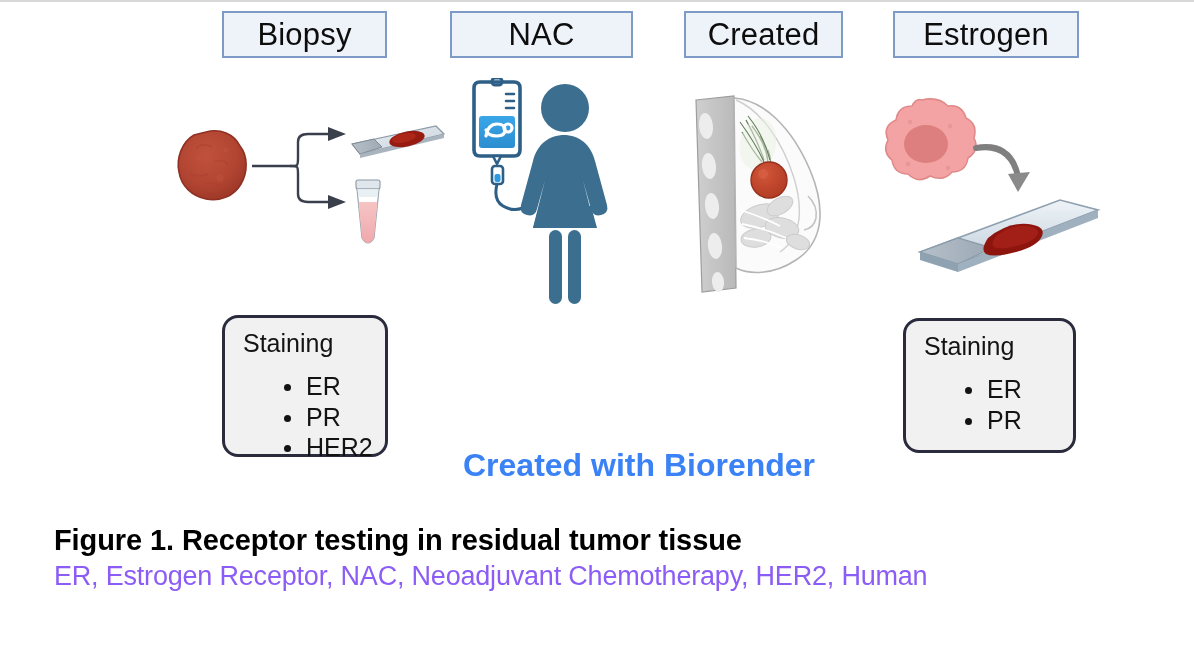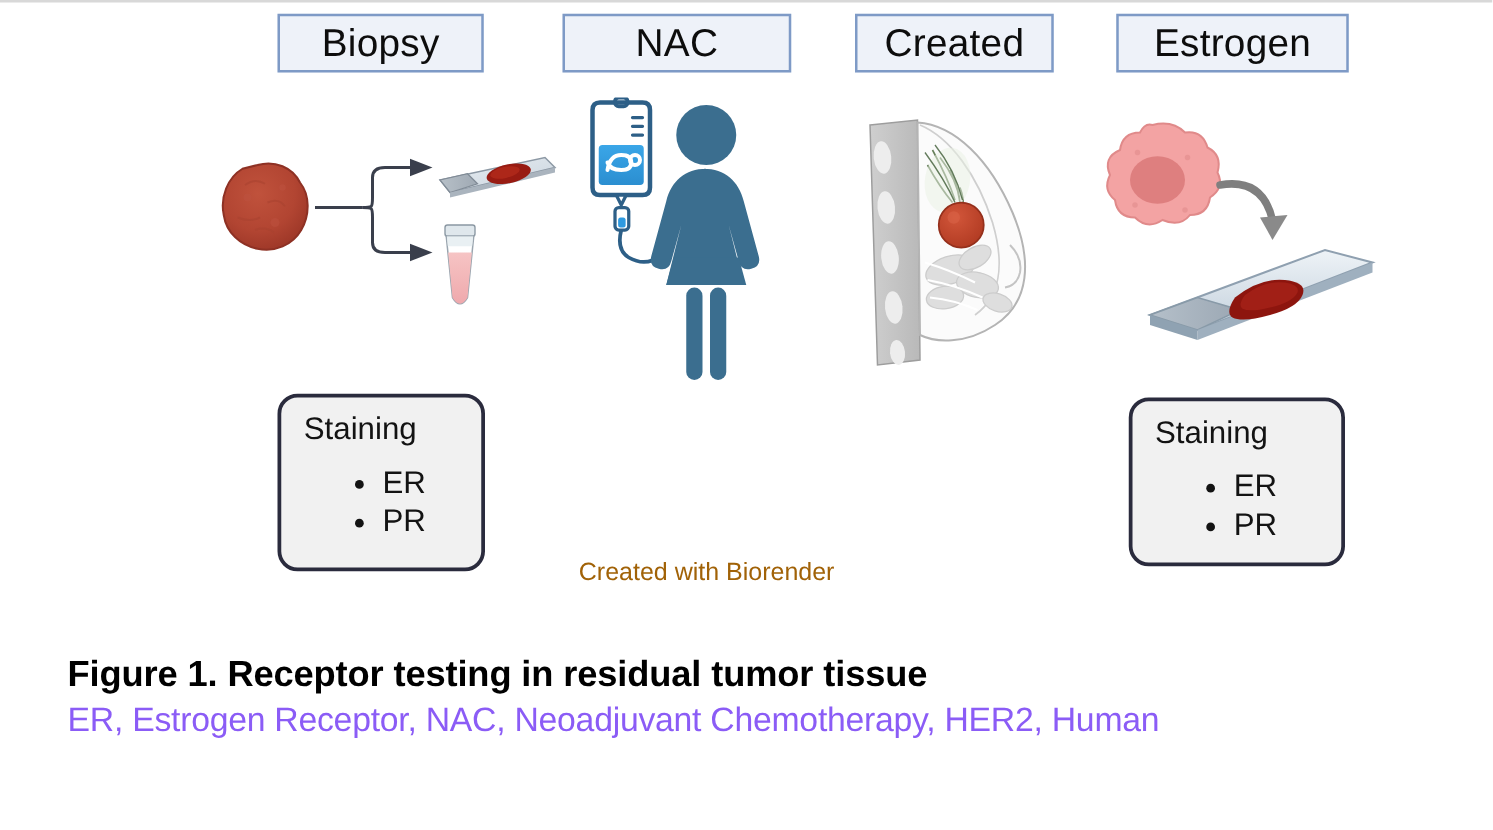--- a/index.html
+++ b/index.html
@@ -83,23 +83,24 @@
     height: 7px;
     border-radius: 50%;
     background: #131313;
   }
 
   
   #biorender-credit {
     position: absolute;
     left: 463px;
     top: 447px;
-    font-size: 20px;
-    color: #a16207;
+    font-size: 32px;
+    color: #3b82f6;
     white-space: nowrap;
+    font-weight: bold;
   }
 
   
   #caption-block {
     position: absolute;
     left: 14px;
     top: 523px;
     width: 1166px;
     margin-left: 40px;
   }
@@ -346,20 +347,21 @@
         <path d="M116 144 q16 -12 32 -10 q12 2 10 8 q-4 8 -22 12 q-16 4 -22 1 q-4 -3 2 -11 Z" fill="#a52118" opacity="0.85"></path>
       </g>
     </svg>
   </div>
 
   <div class="staining-box" id="staining-biopsy">
     <div class="staining-title">Staining</div>
     <ul class="staining-list">
       <li>ER</li>
       <li>PR</li>
+      <li>HER2</li>
     </ul>
   </div>
 
   <div class="staining-box" id="staining-pathology">
     <div class="staining-title">Staining</div>
     <ul class="staining-list">
       <li>ER</li>
       <li>PR</li>
     </ul>
   </div>

